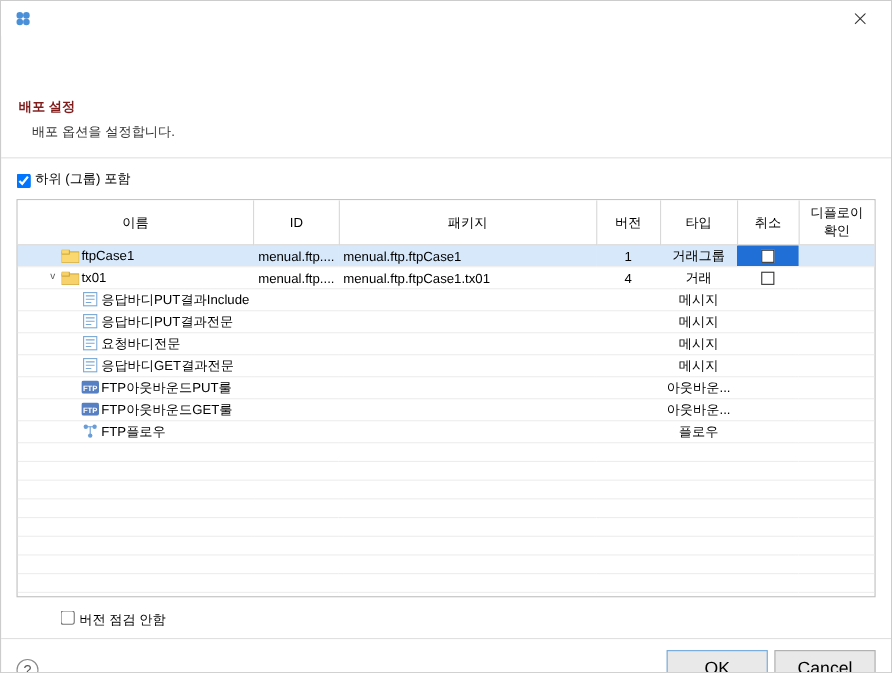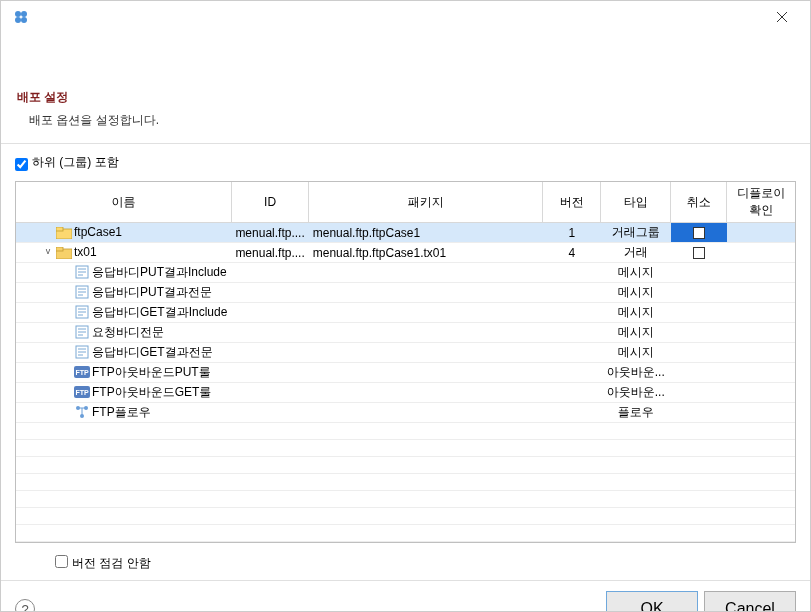--- a/index.html
+++ b/index.html
@@ -380,43 +380,20 @@
                 <span class="tree-indent" style="width: 38px;"></span>
                 <span class="tree-expander"></span>
                 <span class="row-icon">
                   <svg width="14" height="14" viewBox="0 0 14 14">
                     <rect x="1" y="1" width="12" height="12" fill="#fff" stroke="#7aa8d4" stroke-width="1"></rect>
                     <line x1="3" y1="4" x2="11" y2="4" stroke="#7aa8d4" stroke-width="1"></line>
                     <line x1="3" y1="7" x2="11" y2="7" stroke="#7aa8d4" stroke-width="1"></line>
                     <line x1="3" y1="10" x2="8" y2="10" stroke="#7aa8d4" stroke-width="1"></line>
                   </svg>
                 </span>
-                <span class="name-text">응답바디GET결과Include</span>
-              </div>
-            </td>
-            <td></td>
-            <td></td>
-            <td></td>
-            <td>메시지</td>
-            <td></td>
-            <td></td>
-          </tr>
-          <tr>
-            <td>
-              <div class="tree-cell">
-                <span class="tree-indent" style="width: 38px;"></span>
-                <span class="tree-expander"></span>
-                <span class="row-icon">
-                  <svg width="14" height="14" viewBox="0 0 14 14">
-                    <rect x="1" y="1" width="12" height="12" fill="#fff" stroke="#7aa8d4" stroke-width="1"></rect>
-                    <line x1="3" y1="4" x2="11" y2="4" stroke="#7aa8d4" stroke-width="1"></line>
-                    <line x1="3" y1="7" x2="11" y2="7" stroke="#7aa8d4" stroke-width="1"></line>
-                    <line x1="3" y1="10" x2="8" y2="10" stroke="#7aa8d4" stroke-width="1"></line>
-                  </svg>
-                </span>
                 <span class="name-text">요청바디전문</span>
               </div>
             </td>
             <td></td>
             <td></td>
             <td></td>
             <td>메시지</td>
             <td></td>
             <td></td>
           </tr>

